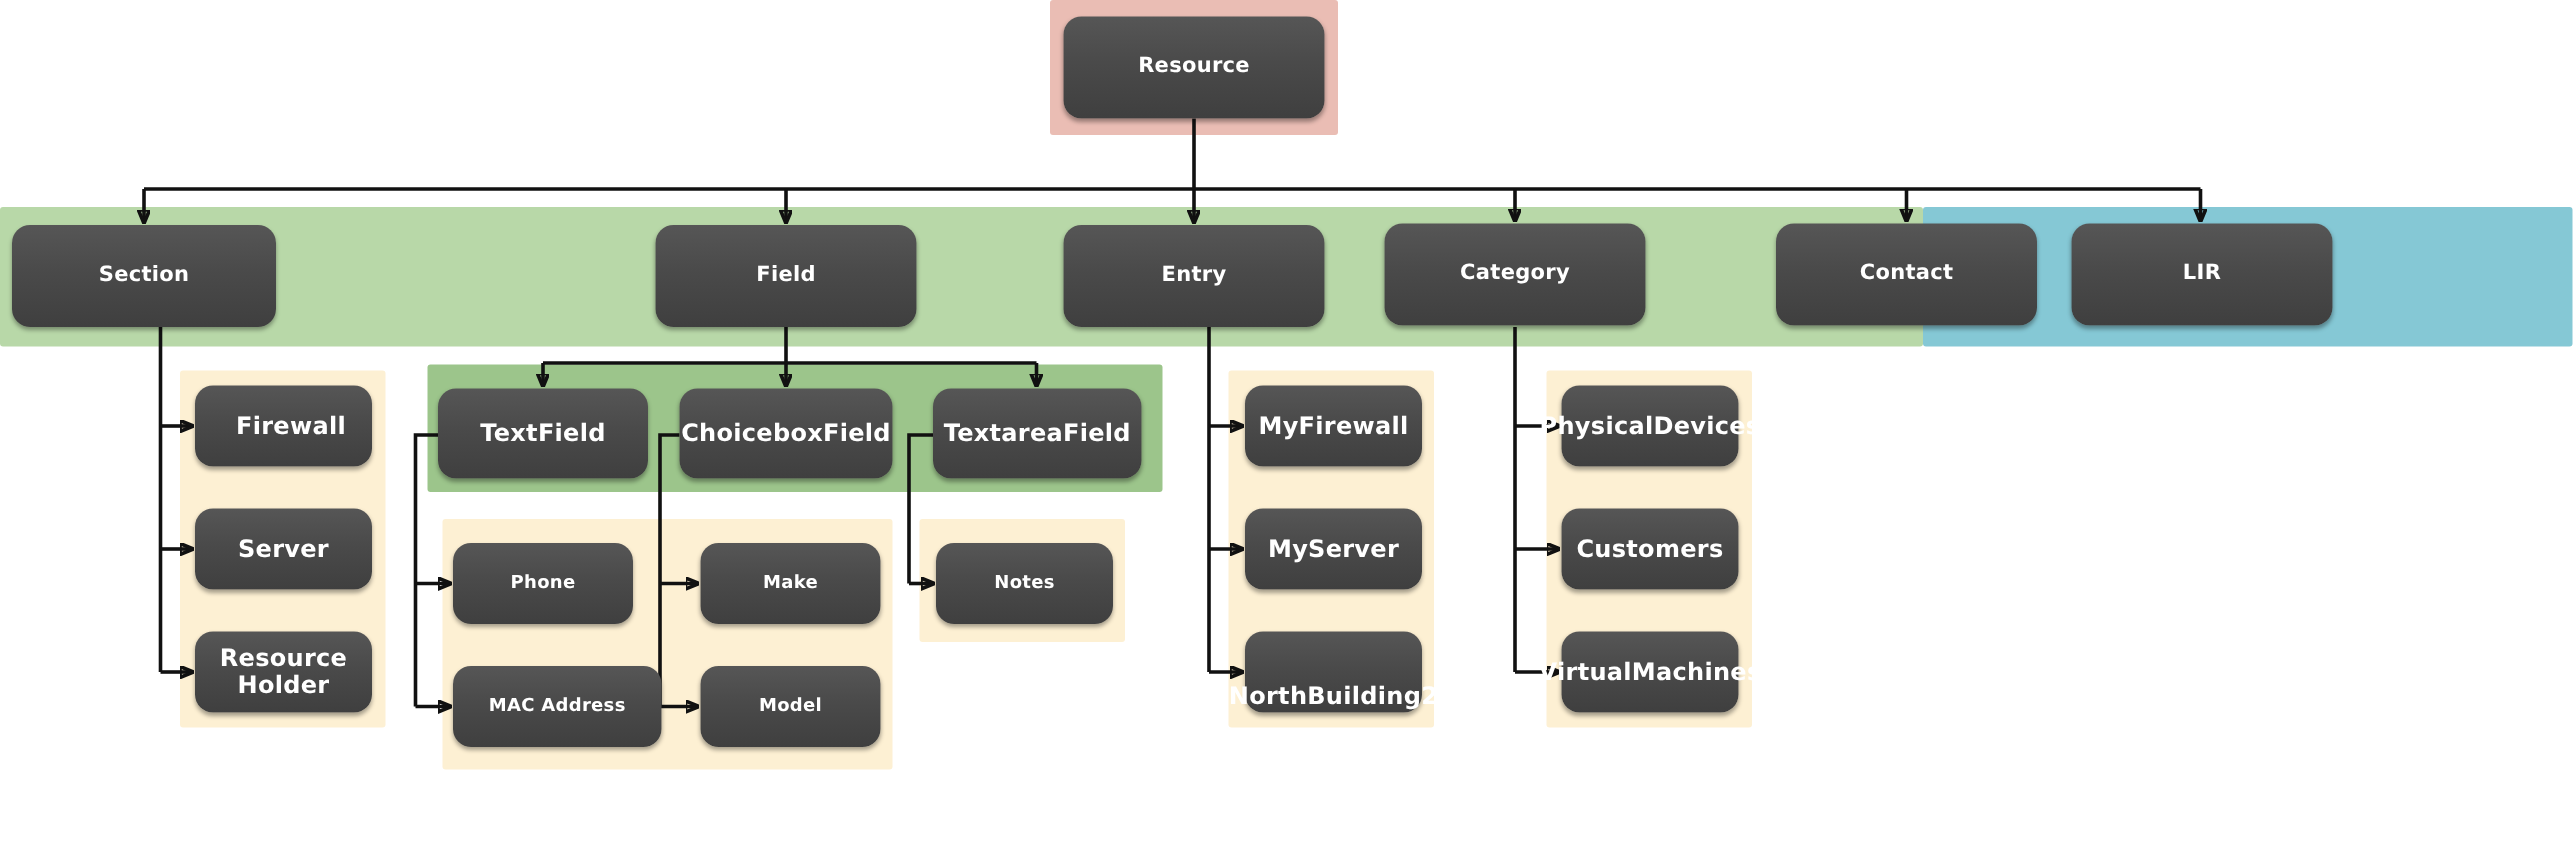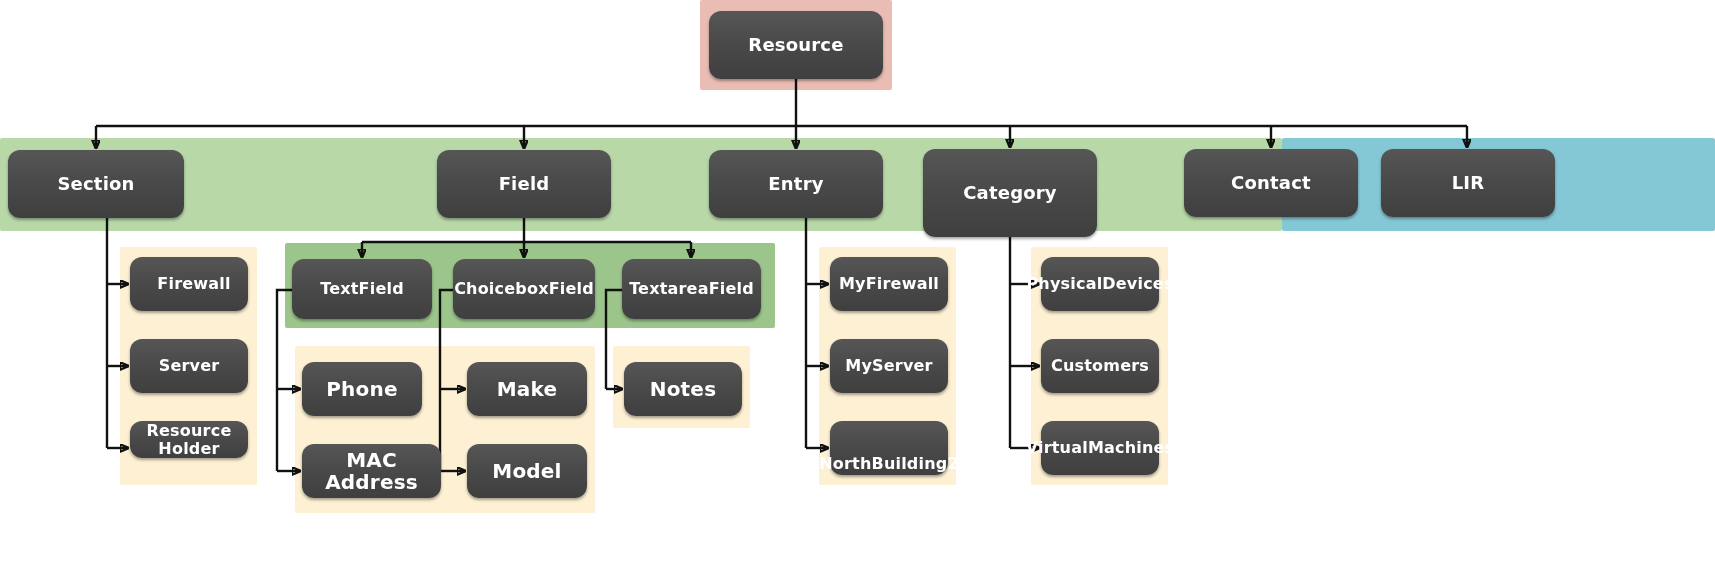--- a/index.html
+++ b/index.html
@@ -20,24 +20,24 @@
     box-shadow:0 2px 3px rgba(0,0,0,.35);
     display:flex;align-items:center;justify-content:center;
     color:#ffffff;
     font-weight:bold;
     text-align:center;
     letter-spacing:.2px;
     line-height:1.1;
     box-sizing:border-box;
     padding:2px 6px;
   }
-  .node.lvl1{font-size:18px;}
+  .node.lvl1{font-size:14px;}
   .node.lvl2{font-size:16px;}
   .node.lvl3{font-size:16px;}
-  .node.lvl4{font-size:20px;}
+  .node.lvl4{font-size:12px;}
 
   
   svg#wires{position:absolute;left:0;top:0;width:1715px;height:566px;pointer-events:none;}
   svg#wires path,svg#wires line{stroke:#111111;stroke-width:2.4;fill:none;}
 </style>
 </head>
 <body>
 
 <div id="canvas">
 
@@ -108,21 +108,21 @@
       </div>
       <div class="node lvl1" style="left: 8px; top: 150px; width: 176px; height: 68px;">
         <span>Section</span>
       </div>
       <div class="node lvl1" style="left: 437px; top: 150px; width: 174px; height: 68px;">
         <span>Field</span>
       </div>
       <div class="node lvl1" style="left: 709px; top: 150px; width: 174px; height: 68px;">
         <span>Entry</span>
       </div>
-      <div class="node lvl1" style="left: 923px; top: 149px; width: 174px; height: 88px;">
+      <div class="node lvl1" style="left: 923px; top: 149px; width: 174px; height: 68px;">
         <span>Category</span>
       </div>
       <div class="node lvl1" style="left: 1184px; top: 149px; width: 174px; height: 68px;">
         <span>Contact</span>
       </div>
       <div class="node lvl1" style="left: 1381px; top: 149px; width: 174px; height: 68px;">
         <span>LIR</span>
       </div>
       <div class="node lvl2" style="left: 292px; top: 259px; width: 140px; height: 60px;">
         <span>TextField</span>
@@ -132,21 +132,21 @@
       </div>
       <div class="node lvl2" style="left: 622px; top: 259px; width: 139px; height: 60px;">
         <span>TextareaField</span>
       </div>
       <div class="node lvl3" style="left: 130px; top: 257px; width: 118px; height: 54px; padding-left: 16px;">
         <span>Firewall</span>
       </div>
       <div class="node lvl3" style="left: 130px; top: 339px; width: 118px; height: 54px;">
         <span>Server</span>
       </div>
-      <div class="node lvl3" style="left: 130px; top: 421px; width: 118px; height: 37px;">
+      <div class="node lvl3" style="left: 130px; top: 421px; width: 118px; height: 54px;">
         <span>Resource Holder</span>
       </div>
       <div class="node lvl4" style="left: 302px; top: 362px; width: 120px; height: 54px;">
         <span>Phone</span>
       </div>
       <div class="node lvl4" style="left: 302px; top: 444px; width: 139px; height: 54px;">
         <span>MAC Address</span>
       </div>
       <div class="node lvl4" style="left: 467px; top: 362px; width: 120px; height: 54px;">
         <span>Make</span>

